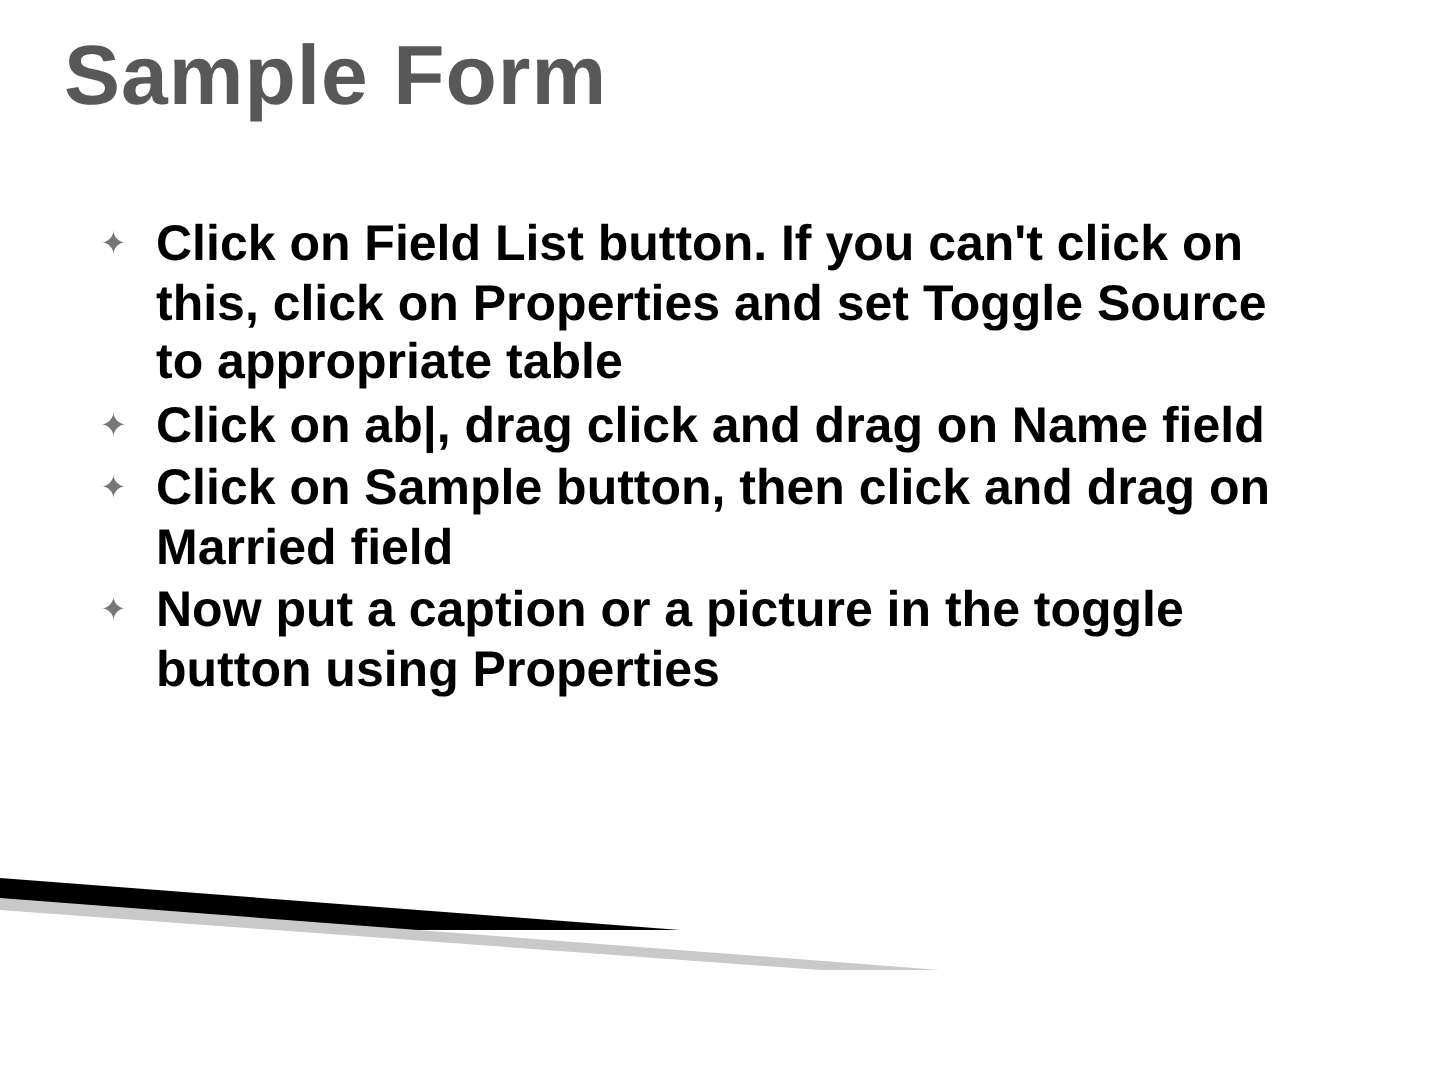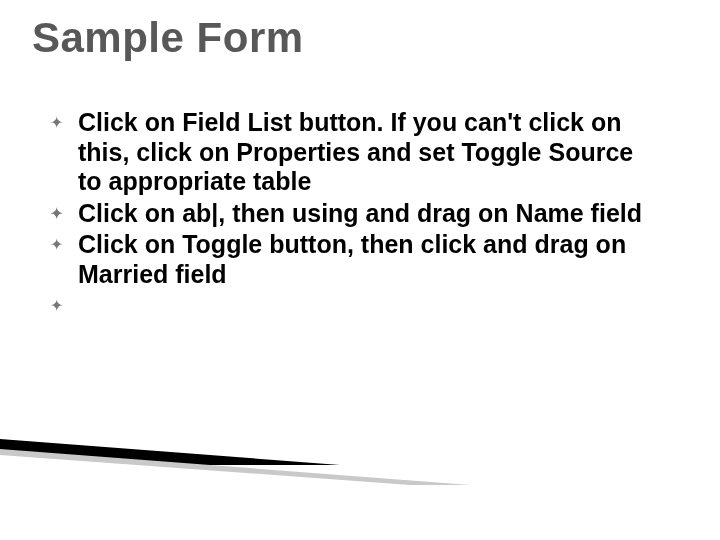--- a/index.html
+++ b/index.html
@@ -86,28 +86,29 @@
 <div class="body">
   <div class="item">
     <span class="bullet">✦</span>
     <span>Click on Field List button.  If you can't click on this, click on Properties and set Toggle Source to appropriate table</span>
   </div>
   <div class="item">
     <span class="bullet">✦</span>
   </div>
   <div class="item">
     <span class="bullet">✦</span>
-    <span>Click on ab|, then using and drag on Name field</span>
+    <span>Click on ab|, drag click and drag on Name field</span>
   </div>
   <div class="item">
     <span class="bullet">✦</span>
-    <span>Click on Toggle button, then click and drag on Married field</span>
+    <span>Click on Sample button, then click and drag on Married field</span>
   </div>
   <div class="item">
     <span class="bullet">✦</span>
+    <span>Now put a caption or a picture in the toggle button using Properties</span>
   </div>
 </div>
 
 <div class="tri-grey"></div>
 <div class="tri-black"></div>
 <div class="tri-white"></div>
 
 </div>
 
 </body></html>

